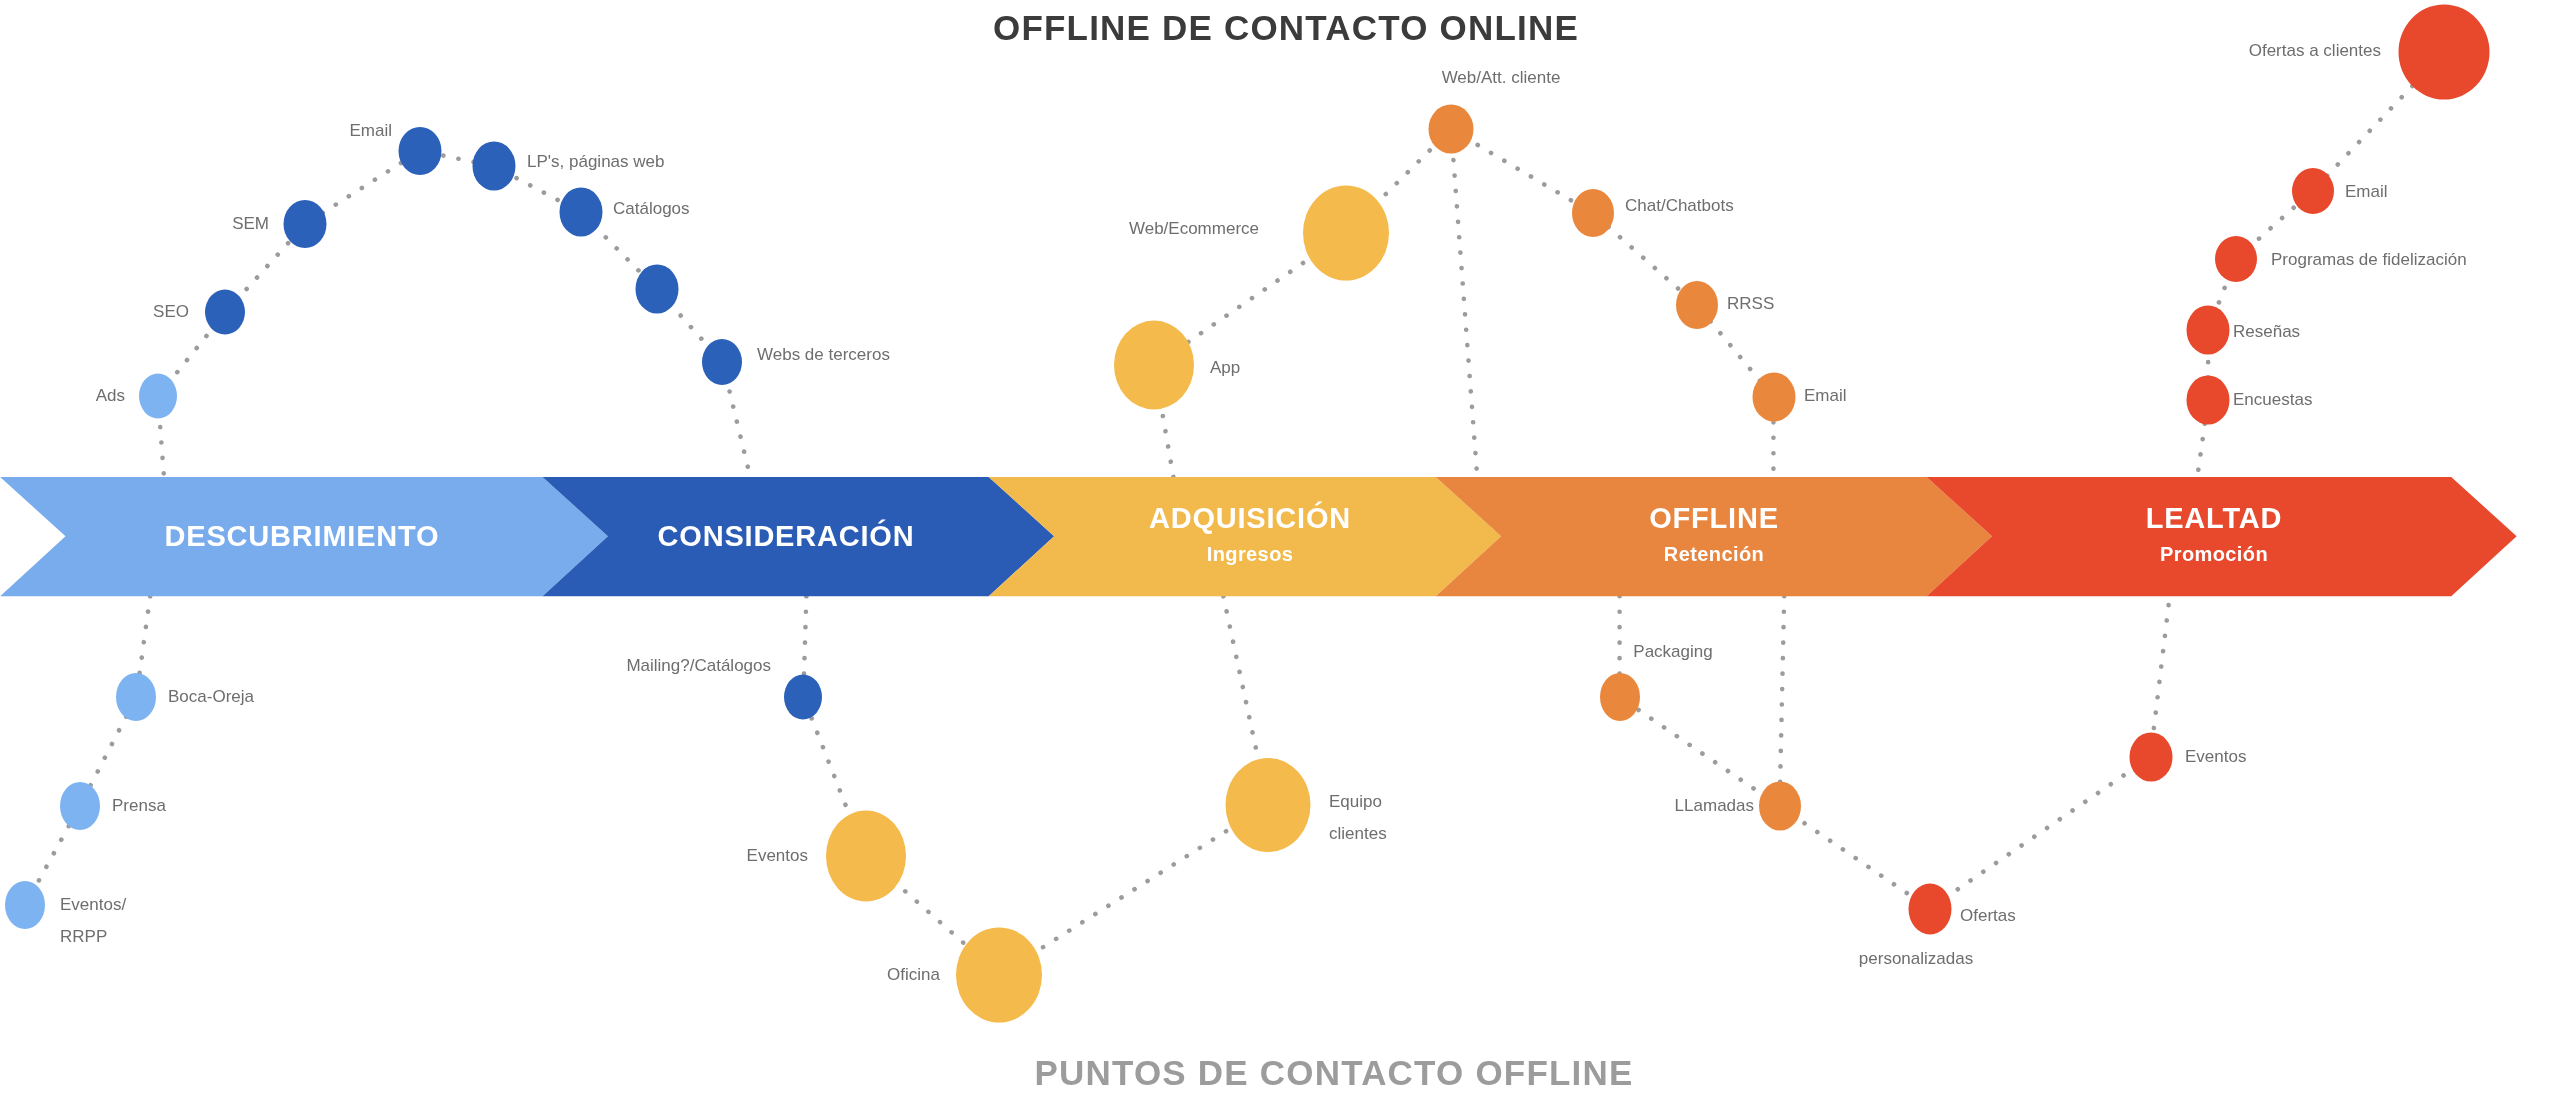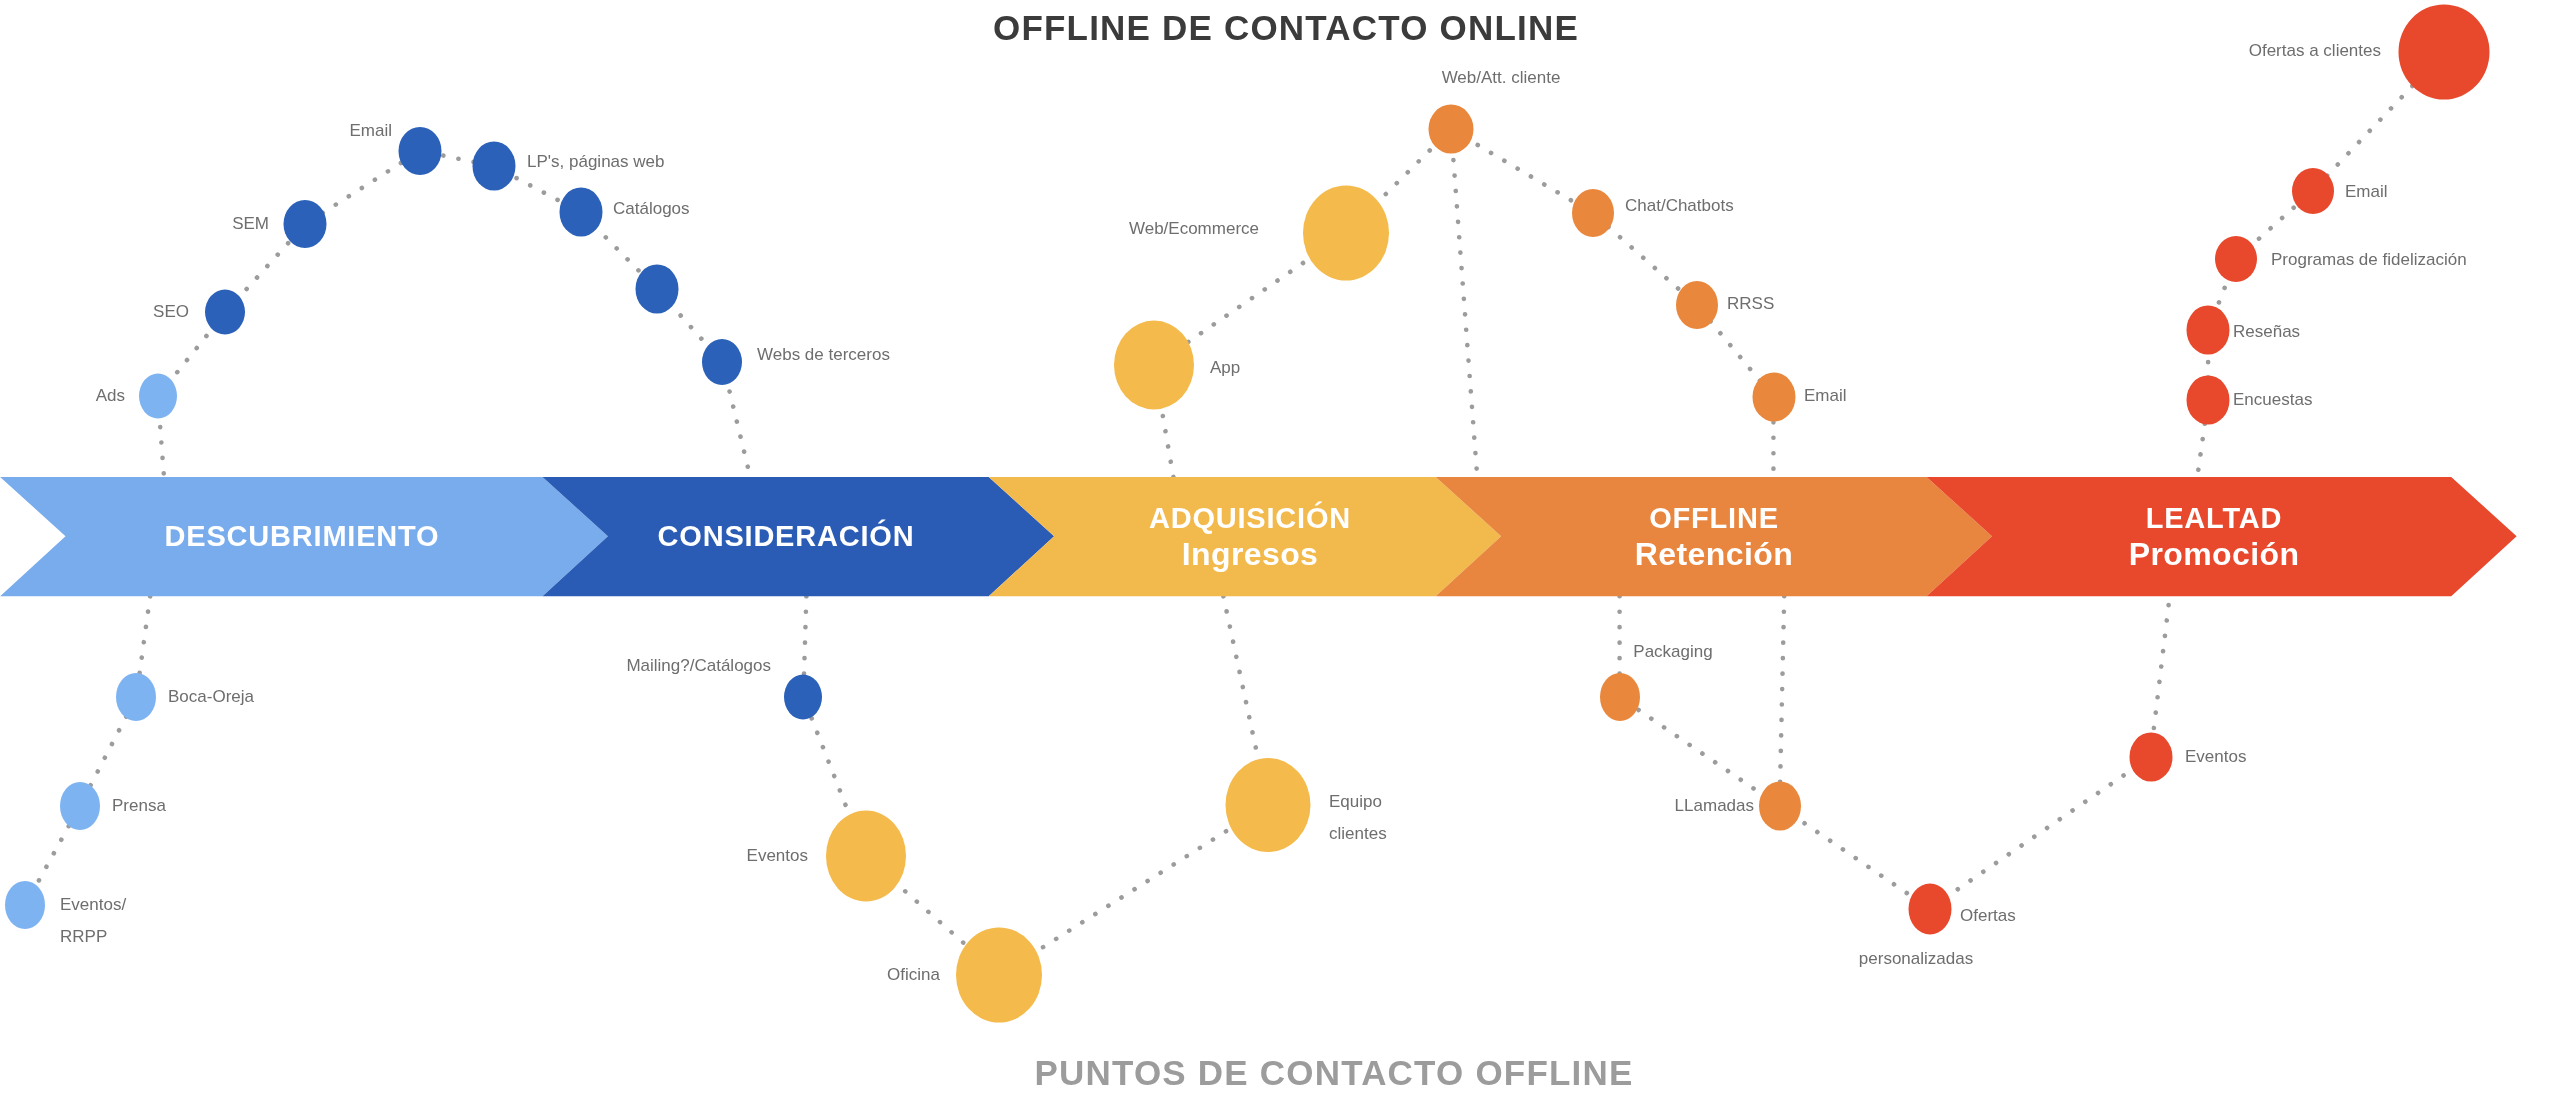--- a/index.html
+++ b/index.html
@@ -21,21 +21,21 @@
   #title-online{top:7.7px;color:#3B3B3B;}
   #title-offline{top:1053px;color:#9C9C9C;margin-left:48px;}
 
   
   .stage-label{
     position:absolute;top:536px;transform:translate(-50%,-50%);
     color:#FFFFFF;font-weight:bold;text-align:center;white-space:nowrap;
     line-height:36px;
   }
   .stage-label .main{font-size:29px;letter-spacing:0.8px;}
-  .stage-label .sub{font-size:32px;letter-spacing:0.4px;}
+  .stage-label .sub{font-size:20px;letter-spacing:0.4px;}
 
   
   .dot{position:absolute;border-radius:50%;transform:translate(-50%,-50%);}
 
   
   .lbl{
     position:absolute;color:#6E6E6E;font-size:17px;white-space:nowrap;
     line-height:32px;
   }
   .cy{transform:translateY(-50%);}   

